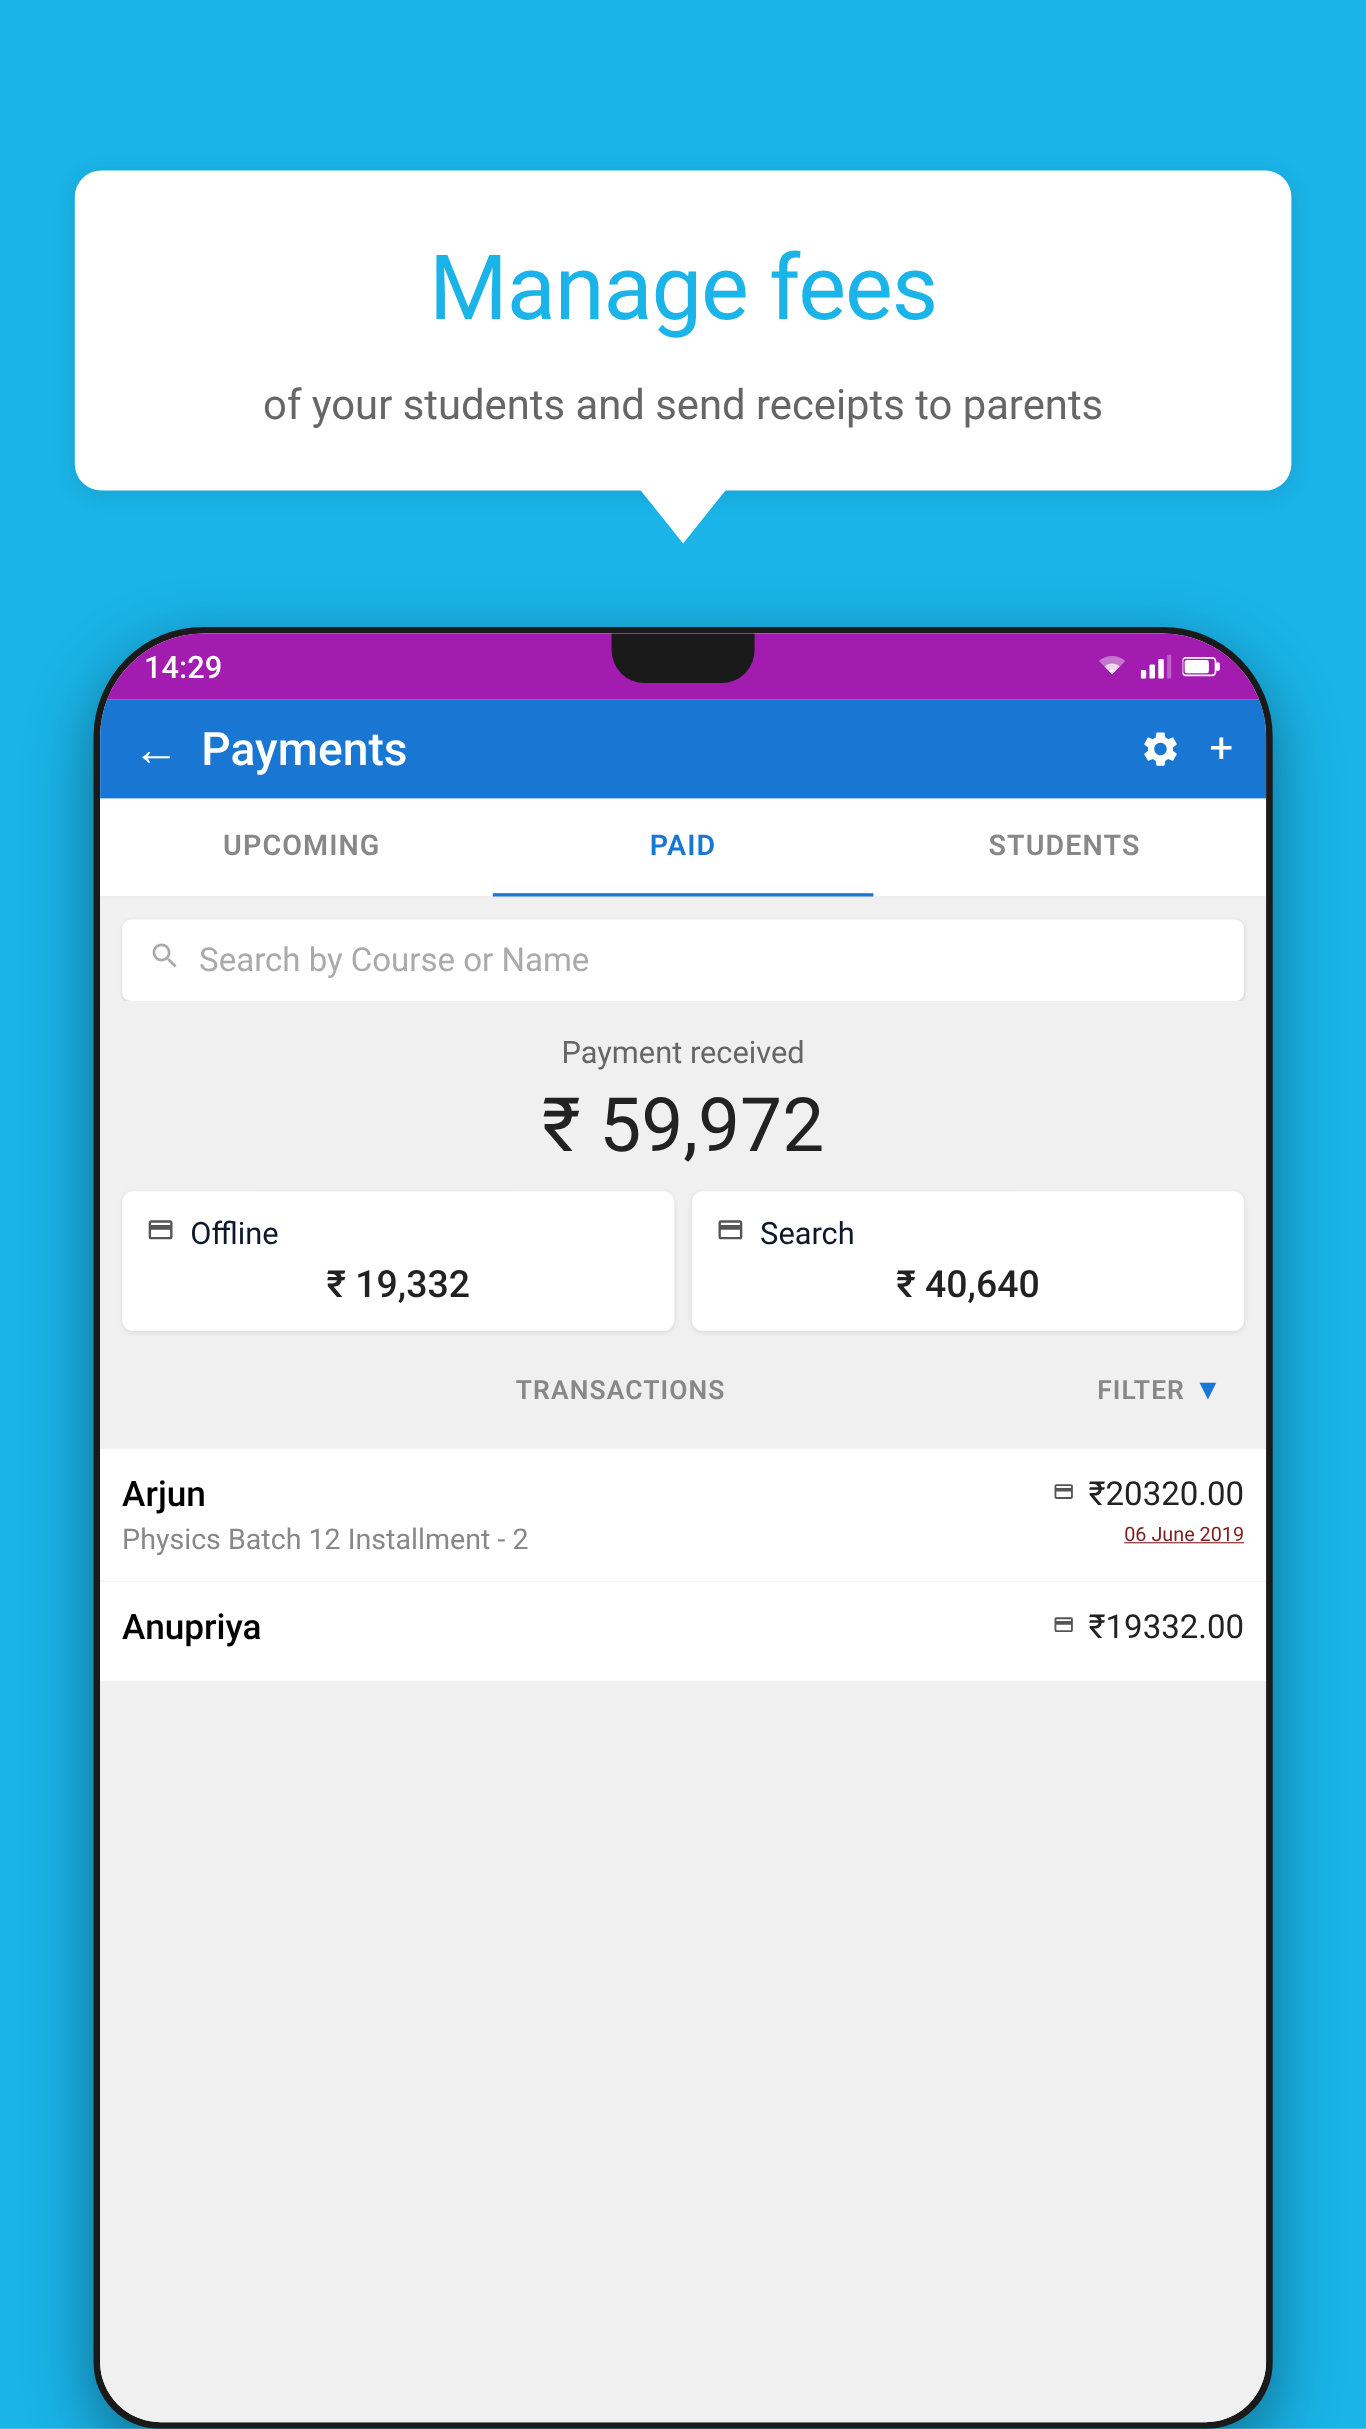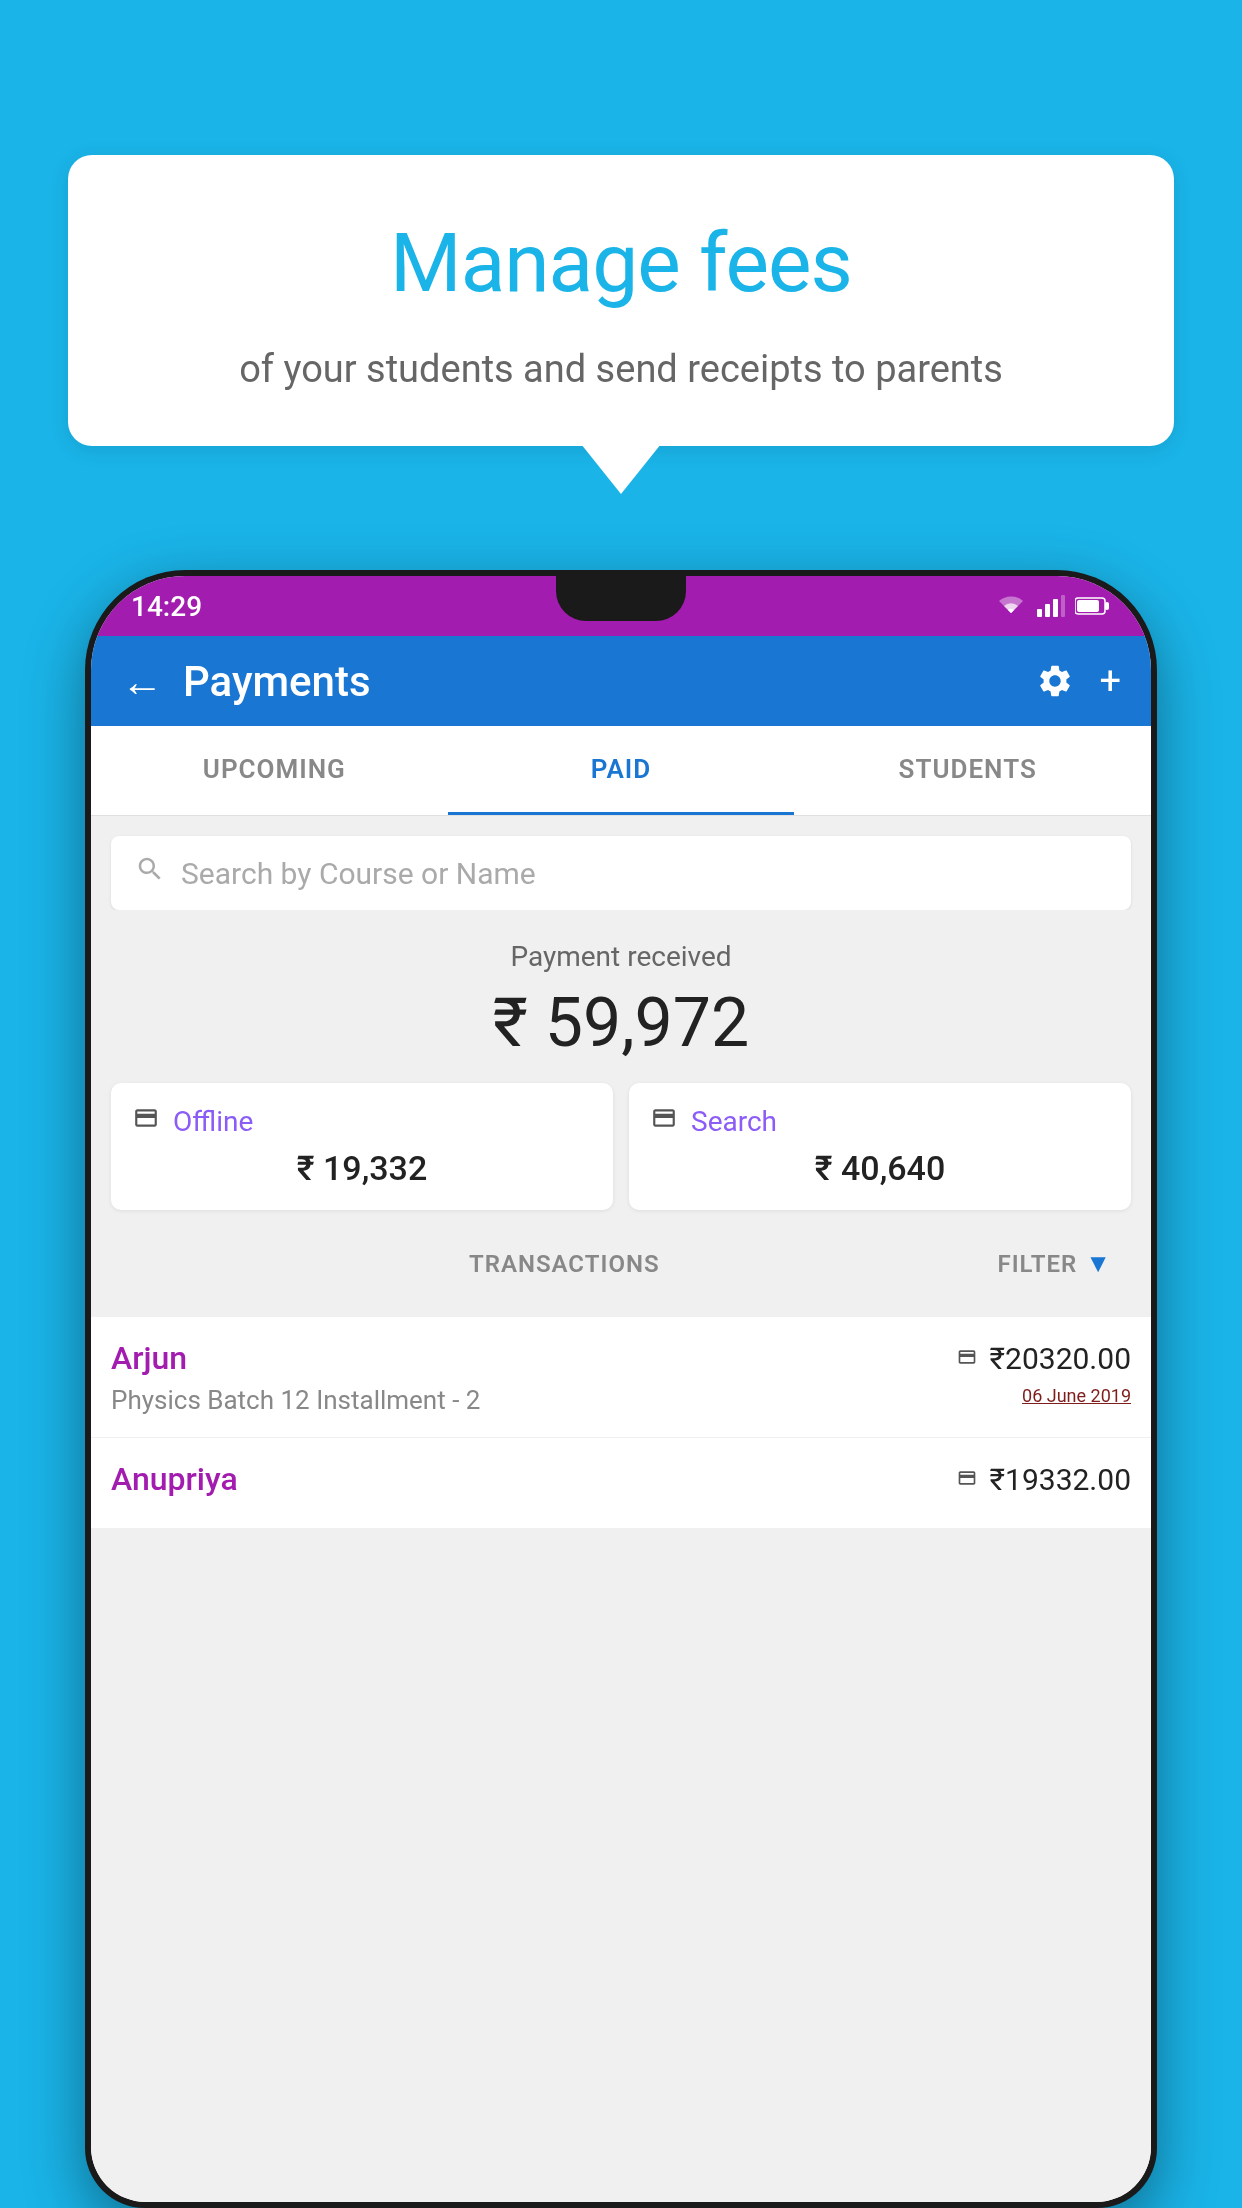--- a/index.html
+++ b/index.html
@@ -224,21 +224,21 @@
       align-items: center;
       gap: 12px;
       margin-bottom: 10px;
     }
     .payment-card-icon {
       font-size: 28px;
       color: #555;
     }
     .payment-card-label {
       font-size: 28px;
-      color: #8b5cf6;
+      color: #0f172a;
     }
     .payment-card-amount {
       font-size: 34px;
       font-weight: 500;
       color: #222;
     }
 
     
     .transactions-header {
       display: flex;
@@ -282,21 +282,21 @@
     }
     .transaction-top {
       display: flex;
       justify-content: space-between;
       align-items: center;
       margin-bottom: 8px;
     }
     .transaction-name {
       font-size: 32px;
       font-weight: 500;
-      color: #a21caf;
+      color: #000000;
     }
     .transaction-amount-wrap {
       display: flex;
       align-items: center;
       gap: 10px;
     }
     .transaction-type-icon {
       font-size: 26px;
       color: #555;
     }

